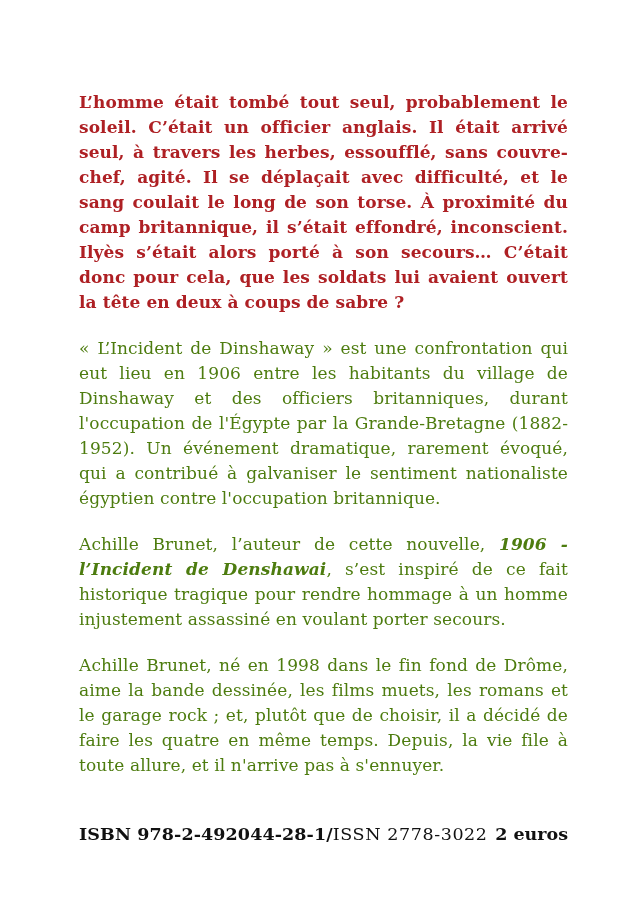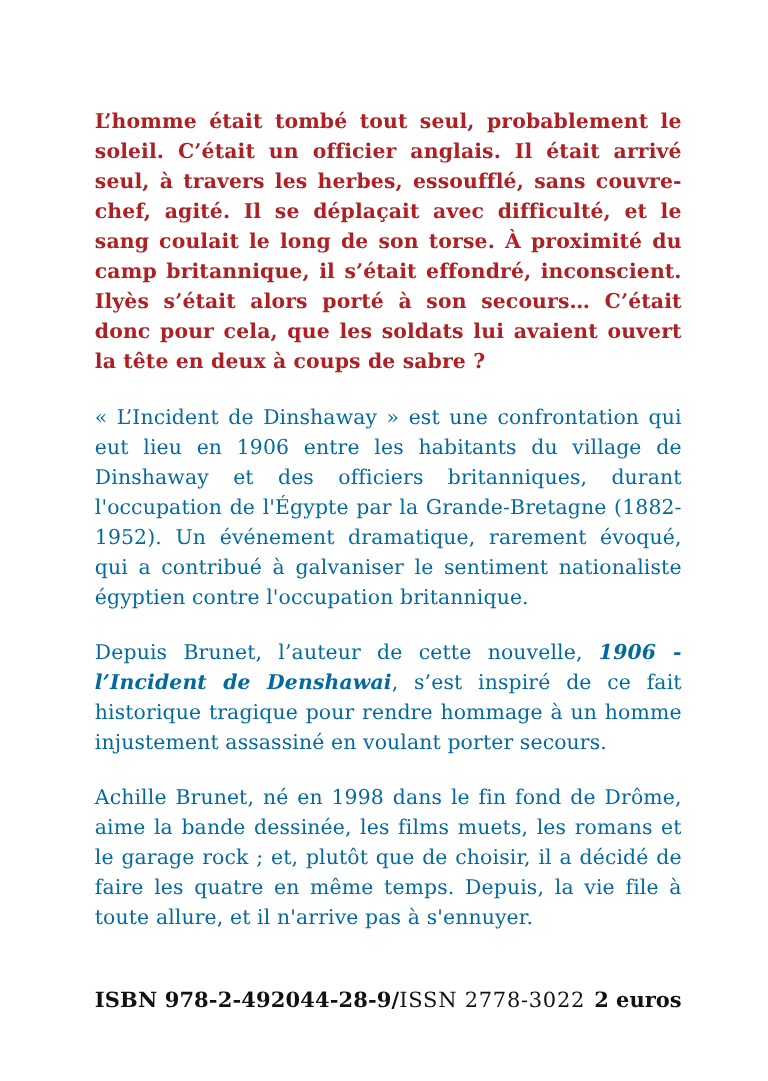--- a/index.html
+++ b/index.html
@@ -19,21 +19,21 @@
     left: 79px;
     top: 74px;
     width: 489px;
     margin-top: 16px;
   }
   p.para {
     margin: 0 0 21px 0;
     font-size: 17px;
     line-height: 25px;
     text-align: justify;
-    color: #0369a1;
+    color: #4d7c0f;
     letter-spacing: 0.1px;
   }
   p.excerpt {
     color: #ae2024;
     font-weight: bold;
   }
   .bi {
     font-weight: bold;
     font-style: italic;
   }
@@ -59,22 +59,22 @@
 </style>
 </head>
 <body>
 
 <div class="page">
 
   <p class="para excerpt"><span>L’homme était tombé tout seul, probablement le soleil. C’était un officier anglais. Il était arrivé seul, à travers les herbes, essoufflé, sans couvre-chef, agité. Il se déplaçait avec difficulté, et le sang coulait le long de son torse. À proximité du camp britannique, il s’était effondré, inconscient. Ilyès s’était alors porté à son secours… C’était donc pour cela, que les soldats lui avaient ouvert la tête en deux à coups de sabre ?</span></p>
 
   <p class="para"><span>« L’Incident de Dinshaway » est une confrontation qui eut lieu en 1906 entre les habitants du village de Dinshaway et des officiers britanniques, durant l'occupation de l'Égypte par la Grande-Bretagne (1882-1952). Un événement dramatique, rarement évoqué, qui a contribué à galvaniser le sentiment nationaliste égyptien contre l'occupation britannique.</span></p>
 
-  <p class="para"><span>Depuis Brunet, l’auteur de cette nouvelle, </span><span class="bi">1906 - l’Incident de Denshawai</span><span>, s’est inspiré de ce fait historique tragique pour rendre hommage à un homme injustement assassiné en voulant porter secours.</span></p>
+  <p class="para"><span>Achille Brunet, l’auteur de cette nouvelle, </span><span class="bi">1906 - l’Incident de Denshawai</span><span>, s’est inspiré de ce fait historique tragique pour rendre hommage à un homme injustement assassiné en voulant porter secours.</span></p>
 
   <p class="para"><span>Achille Brunet, né en 1998 dans le fin fond de Drôme, aime la bande dessinée, les films muets, les romans et le garage rock ; et, plutôt que de choisir, il a décidé de faire les quatre en même temps. Depuis, la vie file à toute allure, et il n'arrive pas à s'ennuyer.</span></p>
 
   <div class="footer">
-    <span><span class="isbn">ISBN 978-2-492044-28-9/</span><span class="issn">ISSN 2778-3022</span></span>
+    <span><span class="isbn">ISBN 978-2-492044-28-1/</span><span class="issn">ISSN 2778-3022</span></span>
     <span class="price">2 euros</span>
   </div>
 
 </div>
 
 </body></html>

